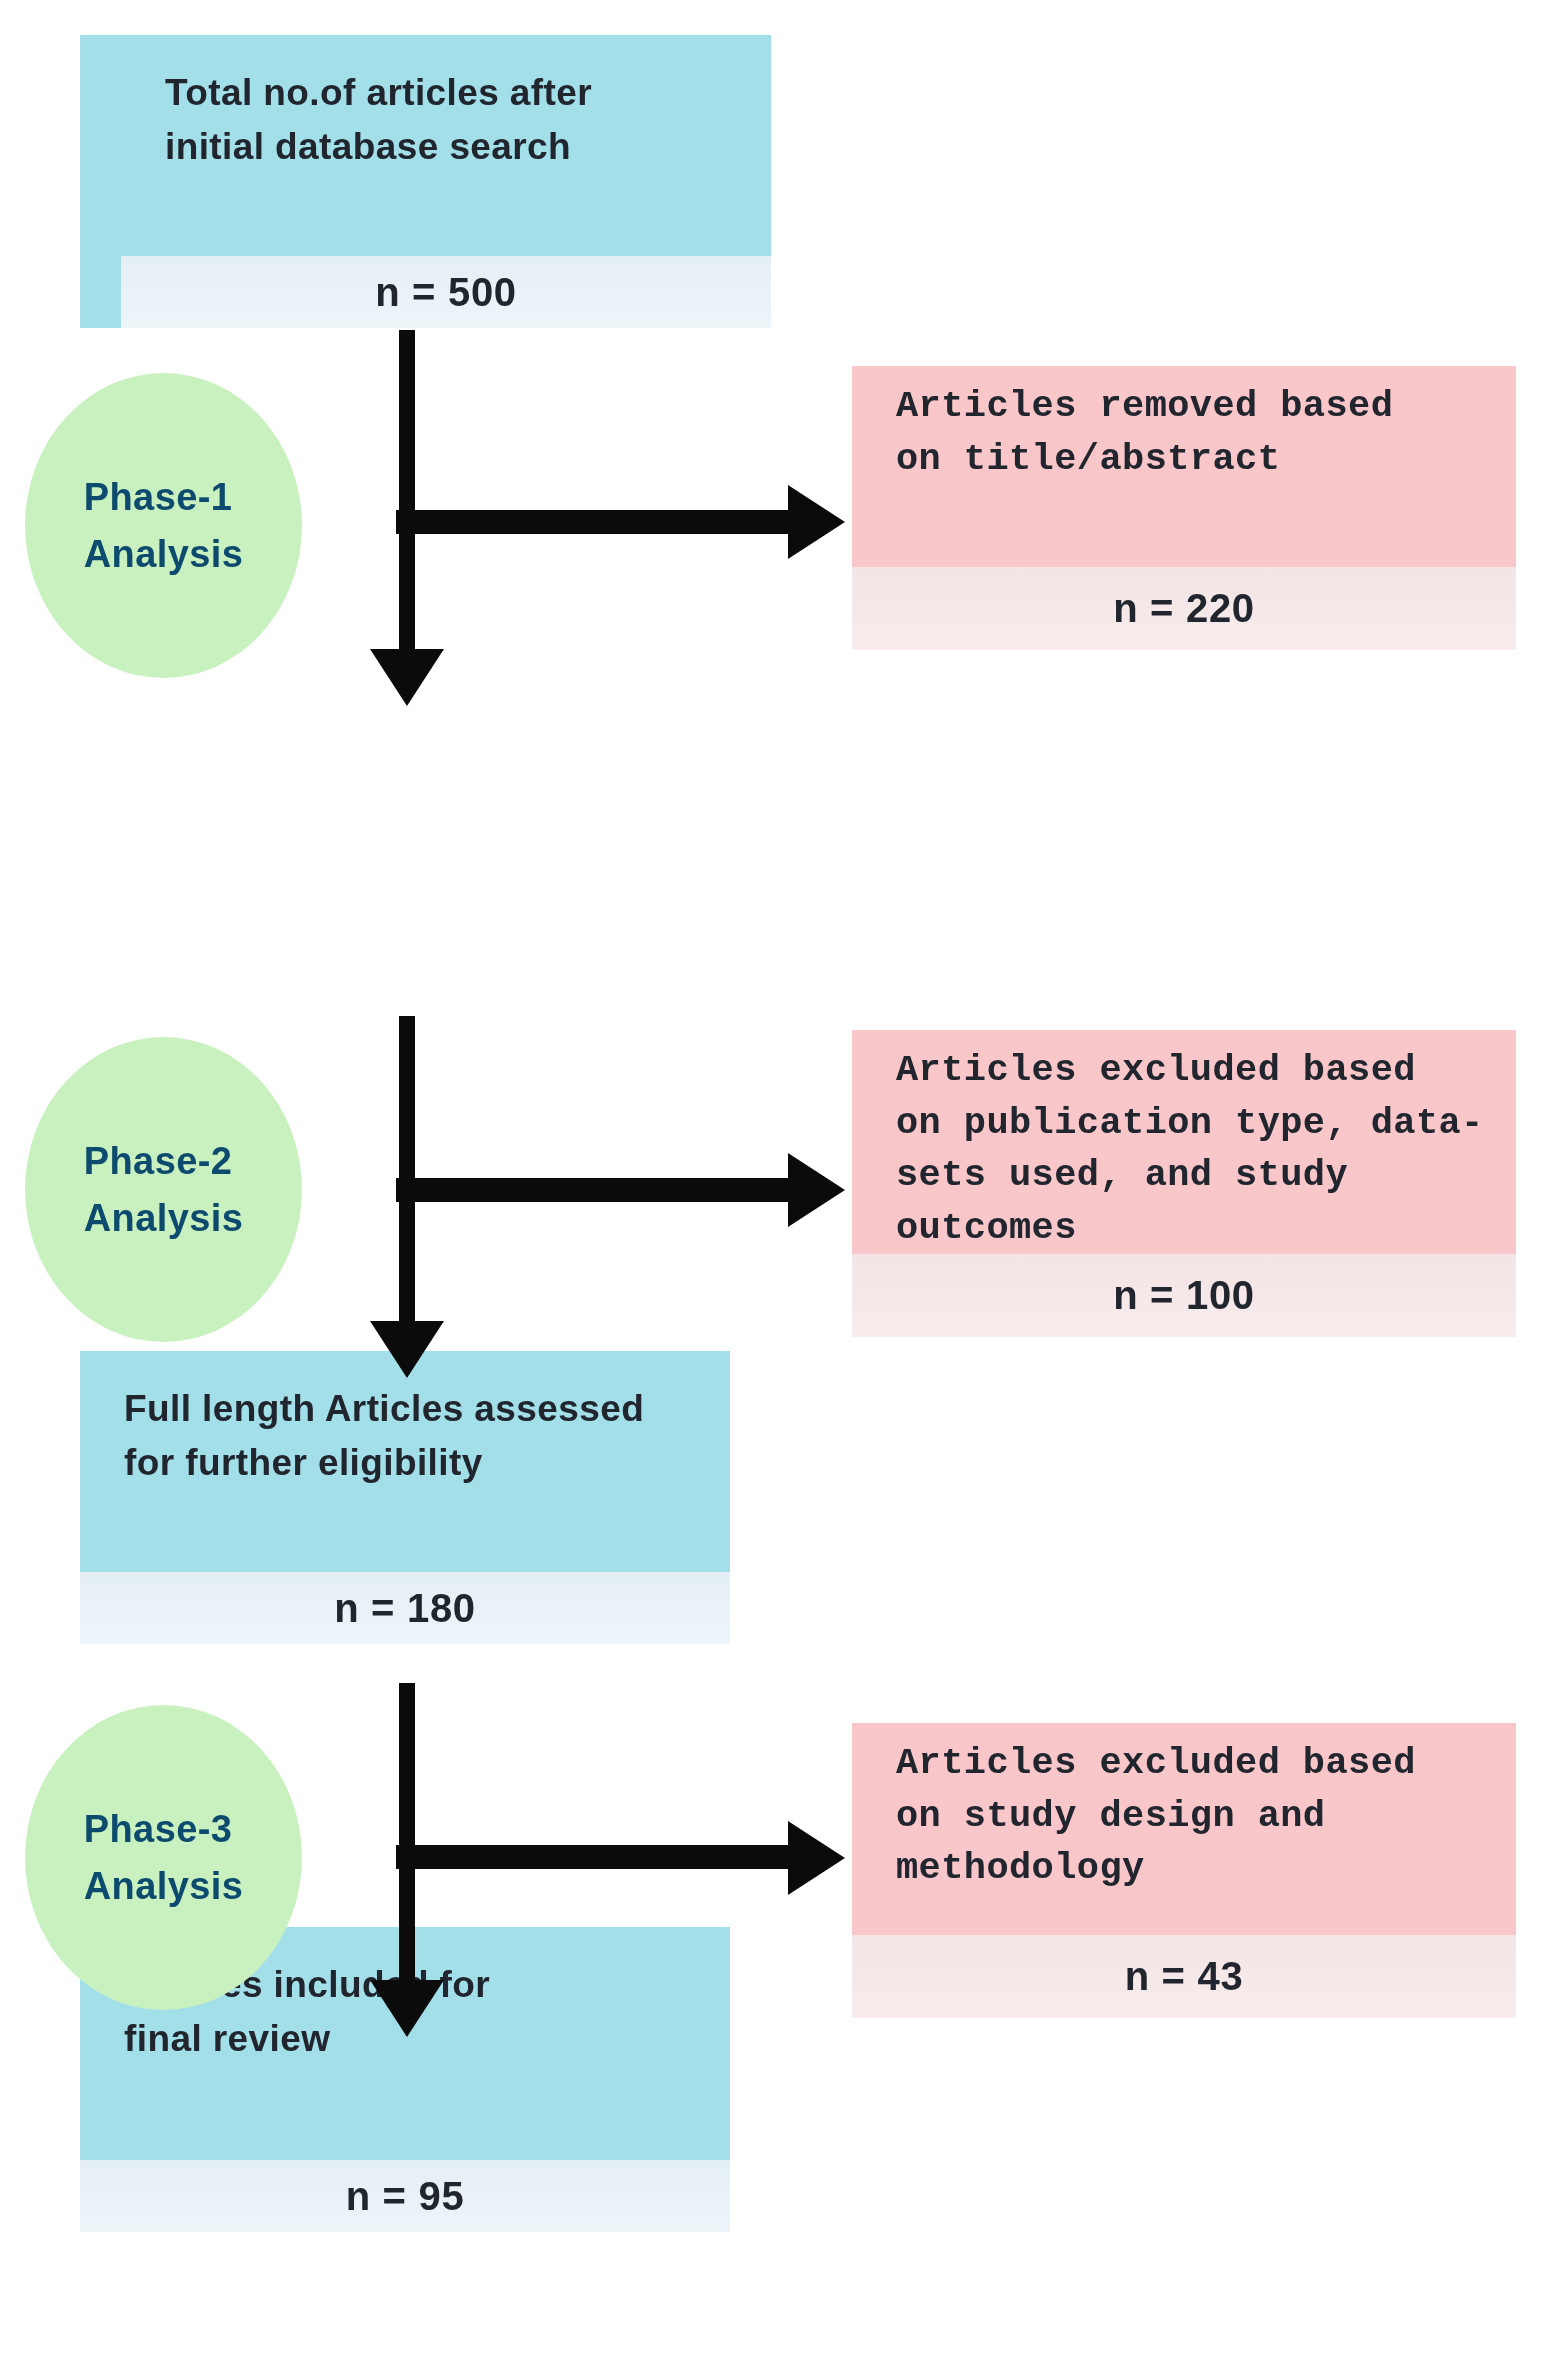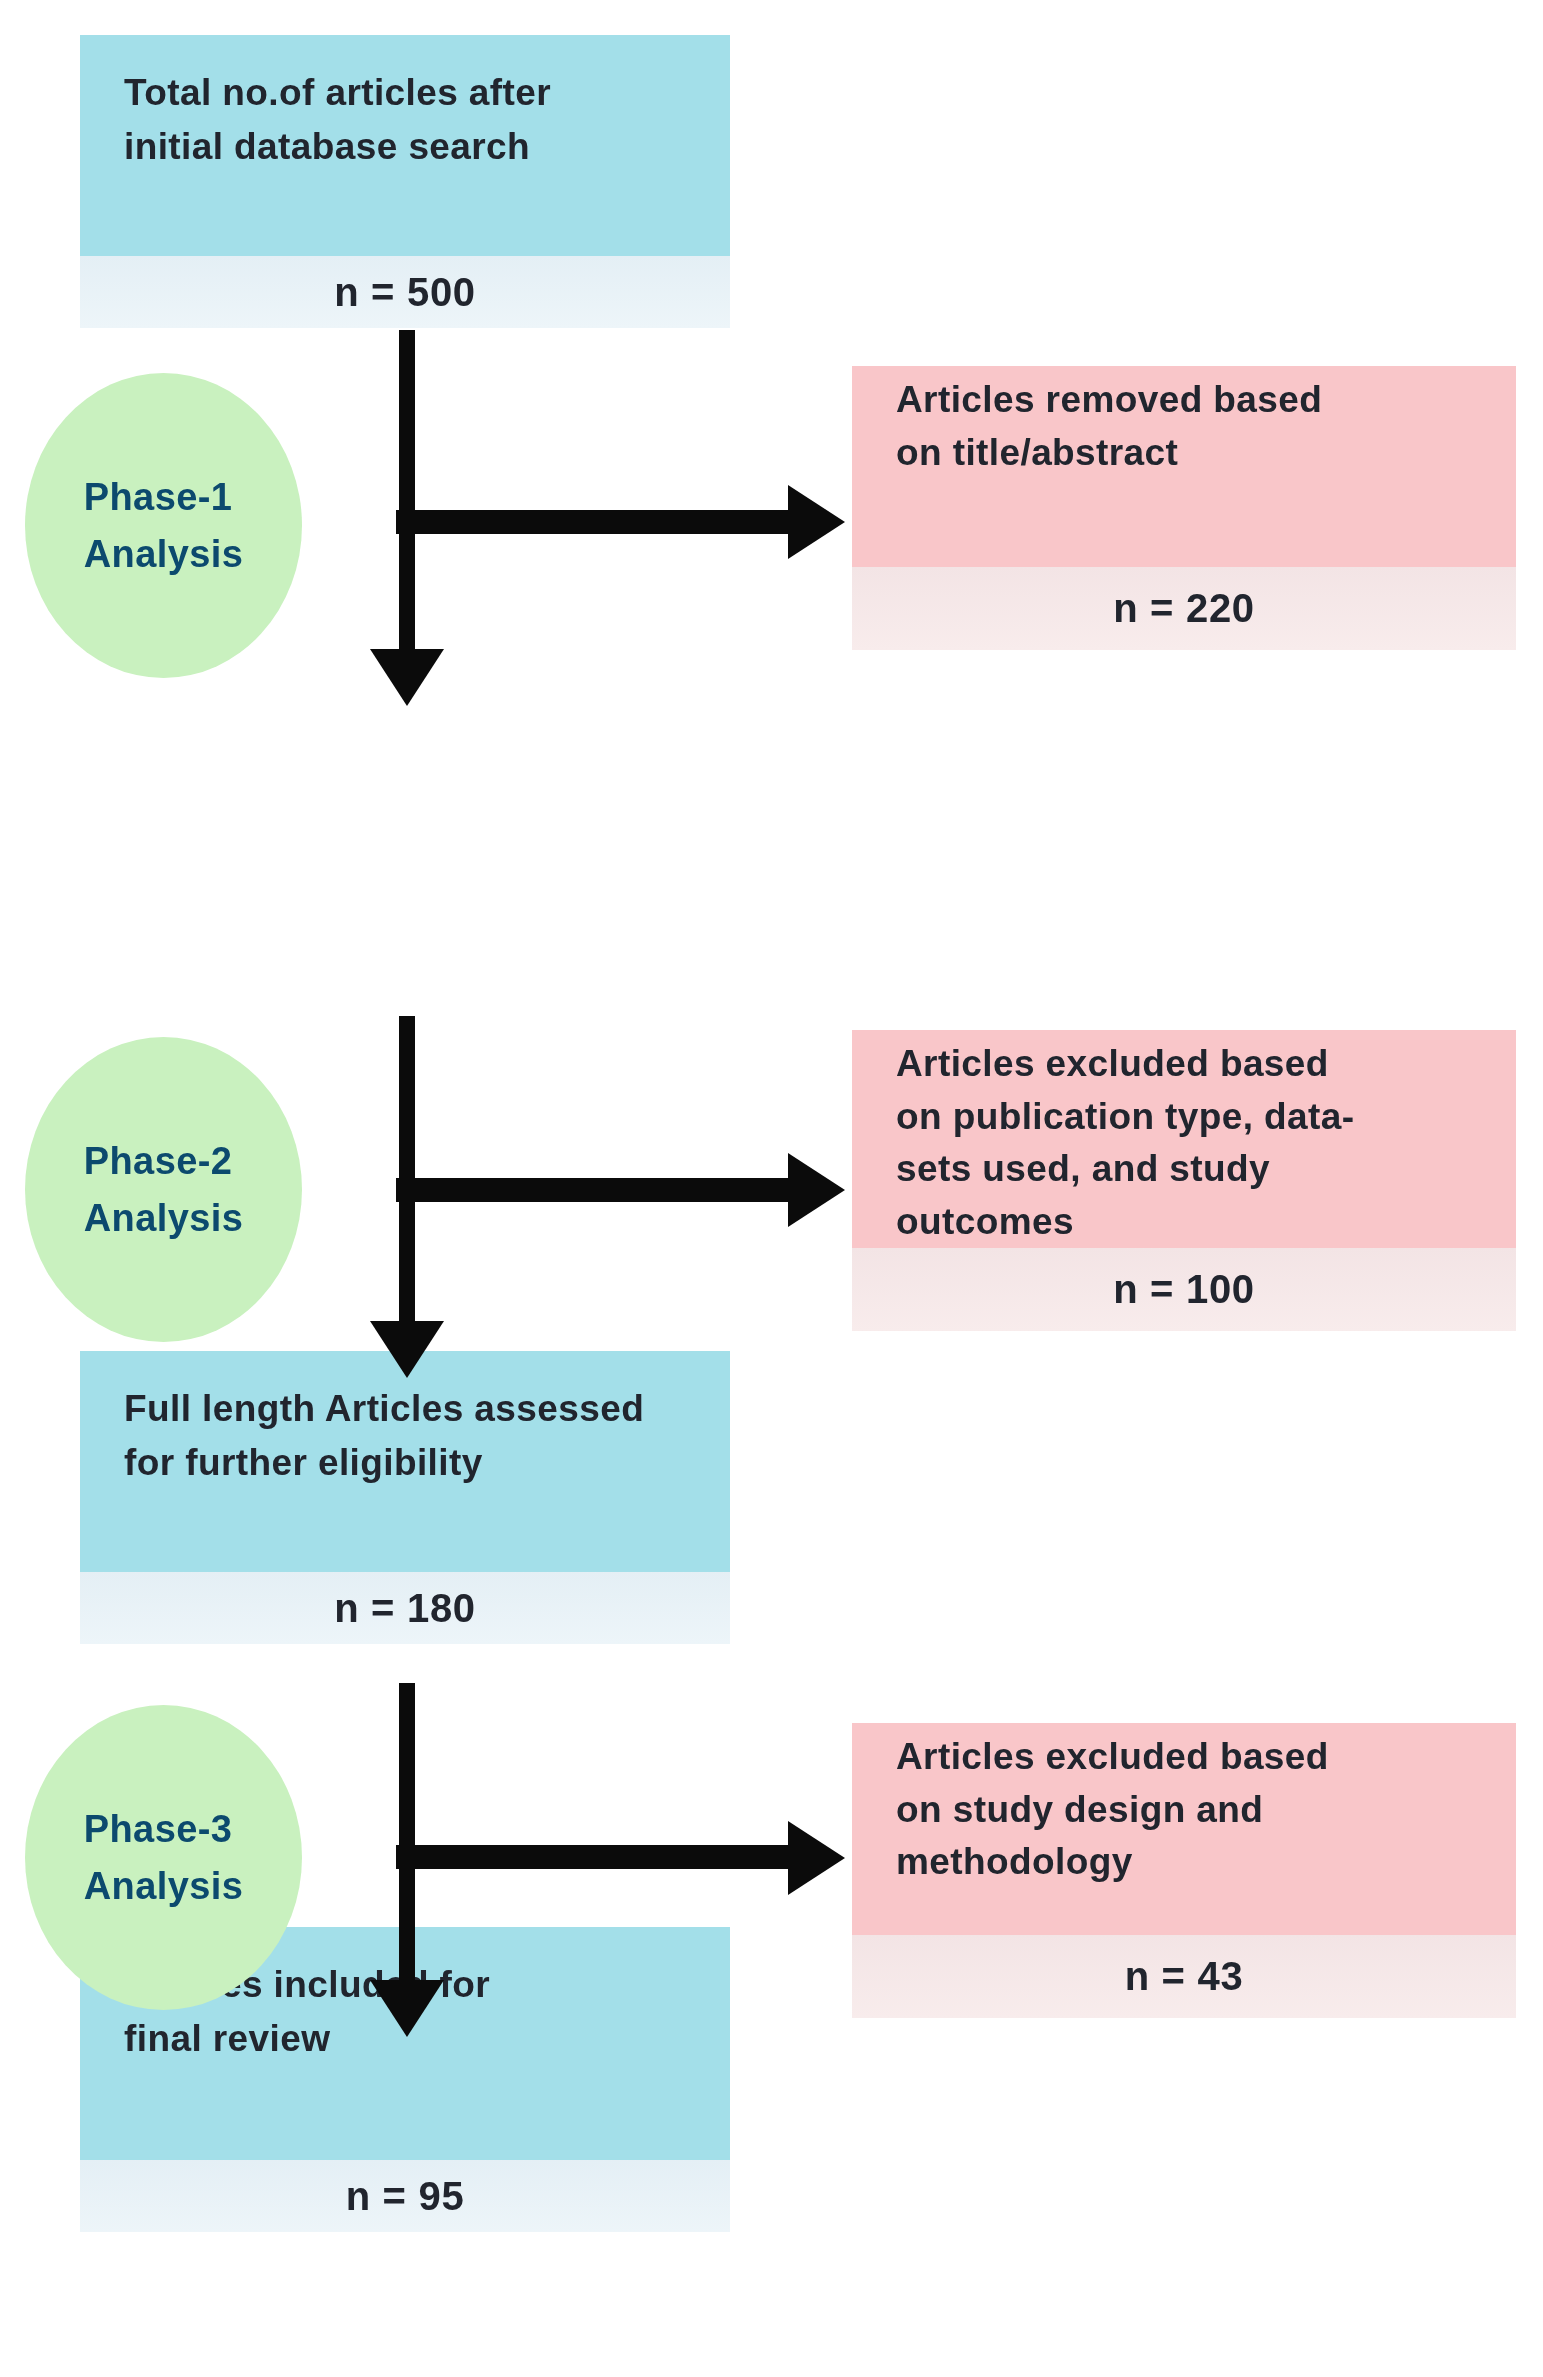--- a/index.html
+++ b/index.html
@@ -37,23 +37,23 @@
   .box .count-strip{
     flex:0 0 auto;
     display:flex;align-items:center;justify-content:center;
     font-size:40px;
     letter-spacing:0.7px;
   }
   .cyan{background:var(--screen-fill);left:80px;width:650px;}
   .cyan .count-strip{background:linear-gradient(180deg,#e4eff5,var(--screen-count-fill));height:72px;}
   .pink{background:var(--excl-fill);left:852px;width:664px;}
   .pink .count-strip{background:linear-gradient(180deg,#f3e4e5,var(--excl-count-fill));height:83px;}
-  .pink .box-label{padding-top:8px;line-height:1.42;}
+  .pink .box-label{padding-top:14px;line-height:1.42;font-family:Liberation Mono, monospace;}
 
-  .pos-b1{top:35px;height:293px;}
+  .pos-b1{top:35px;height:293px;padding-left:41px;}
   .pos-b2{top:717px;height:293px;}
   .pos-b3{top:1331px;height:293px;margin-top:20px;}
   .pos-b4{top:1927px;height:305px;}
   .pos-p1{top:366px;height:284px;}
   .pos-p2{top:1030px;height:295px;}
   .pos-p3{top:1723px;height:295px;}
 
   
   .phase{
     position:absolute;

